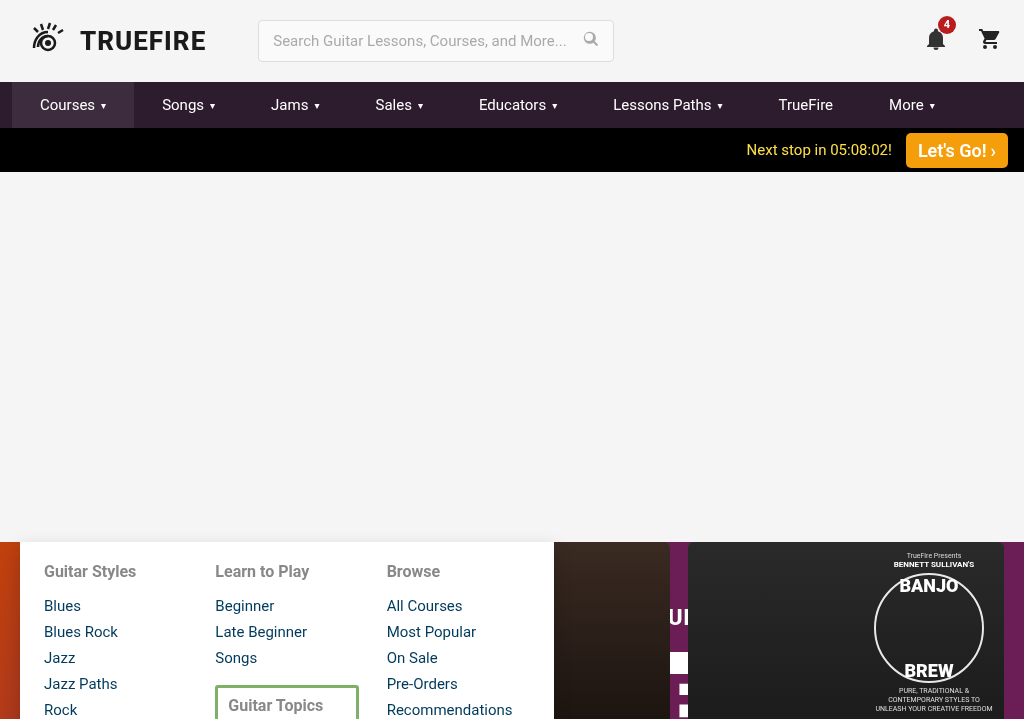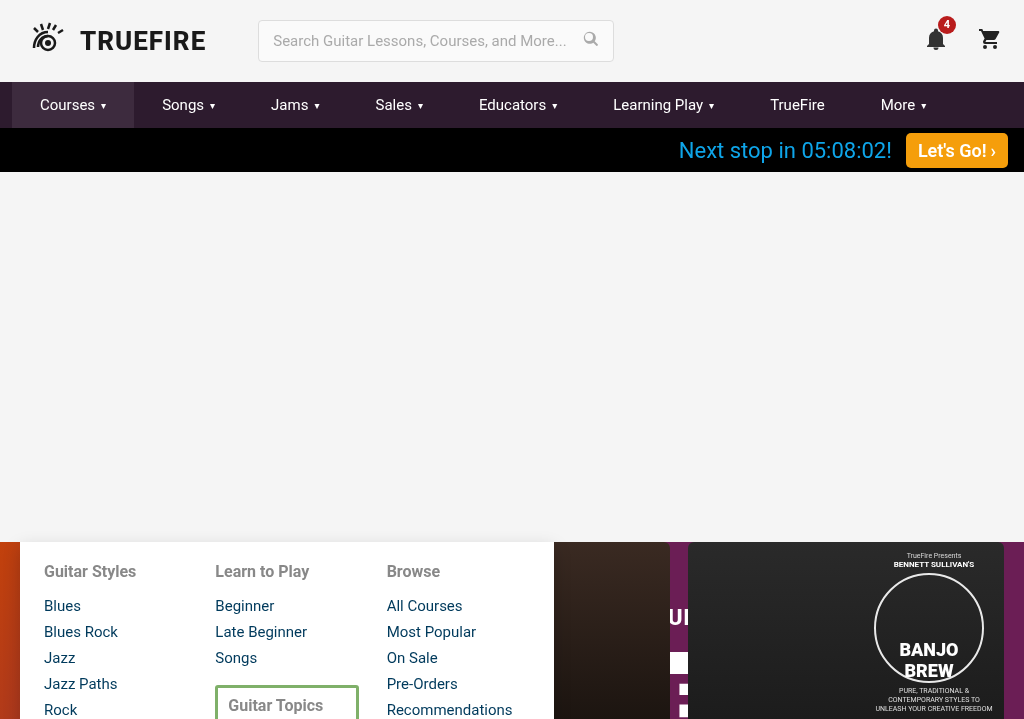--- a/index.html
+++ b/index.html
@@ -13,39 +13,39 @@
 .search-icon { font-size:16px; color:#aaa; }
 .icons-right { margin-left:auto; display:flex; align-items:center; gap:32px; }
 .bell { position:relative; color:#333; font-size:20px; }
 .badge { position:absolute; top:-12px; right:-10px; background:#b91c1c; color:#fff; font-size:11px; font-weight:700; width:18px; height:18px; border-radius:50%; display:flex; align-items:center; justify-content:center; }
 .cart { color:#222; font-size:20px; }
 .main-nav { background:#2d1b2e; height:46px; display:flex; align-items:center; padding:0 12px; }
 .nav-item { color:#fff; font-size:15px; padding:0 28px; height:46px; display:flex; align-items:center; gap:6px; cursor:pointer; }
 .nav-item.active { background:#3d2b3e; }
 .chev { font-size:10px; }
 .promo-bar { background:#000; height:44px; display:flex; align-items:center; justify-content:flex-end; padding:0 16px; }
-.countdown { color:#0ea5e9; font-size:22px; margin-right:14px; }
+.countdown { color:#fde047; font-size:15px; margin-right:14px; }
 .lets-go { background:#f59e0b; color:#fff; font-size:18px; font-weight:600; padding:7px 12px; border-radius:5px; display:inline-flex; align-items:center; gap:4px; border:none; cursor:pointer; }
 .content { position:relative; }
 .hero { position:absolute; top:0; left:0; right:0; height:360px; background:linear-gradient(110deg,#c2410c 0%,#6b1e55 30%,#6b1e55 100%); overflow:hidden; }
 .hero-logo { position:absolute; top:55px; left:590px; display:flex; align-items:center; gap:8px; color:#fff; font-weight:800; font-size:22px; letter-spacing:1px; }
 .hero-logo svg { width:40px; height:40px; }
 .hero-name { position:absolute; top:110px; left:570px; background:#fff; color:#6b1e55; font-weight:900; font-size:74px; padding:6px 20px; letter-spacing:1px; }
 .mega-menu { position:absolute; top:0; left:20px; width:534px; background:#fff; border-radius:0 0 6px 6px; box-shadow:0 6px 18px rgba(0,0,0,.18); padding:20px 24px 24px; display:flex; gap:28px; z-index:10; }
 .menu-col { flex:1; }
 .menu-heading { font-size:16px; font-weight:700; color:#888; margin-bottom:12px; margin-top:0; }
 .menu-item { display:block; font-size:15px; color:#003a5c; padding:4px 0; cursor:pointer; }
 .highlight-box { border:3px solid #7fb069; border-radius:3px; padding:8px 10px; margin-top:14px; }
 .card-row { display:flex; gap:18px; padding:0 20px; margin-top:370px; }
 .card { flex:1; height:200px; border-radius:6px; overflow:hidden; background:#222; position:relative; color:#fff; }
 .card.c1 { background:linear-gradient(180deg,#0f1f0f,#0a0a0a); }
 .card.c2 { background:linear-gradient(180deg,#3a2a22,#18120e); }
 .card.c3 { background:linear-gradient(180deg,#2a2a2a,#1a1a1a); }
 .card3-top { position:absolute; top:10px; right:10px; text-align:center; }
-.card3-title { font-weight:900; font-size:18px; border:2px solid rgba(255,255,255,.9); border-radius:50%; width:110px; height:110px; display:flex; flex-direction:column; align-items:center; justify-content:flex-end; }
+.card3-title { font-weight:900; font-size:18px; border:2px solid rgba(255,255,255,.9); border-radius:50%; width:110px; height:110px; display:flex; flex-direction:column; align-items:center; justify-content:space-between; }
 .card3-sub { font-size:7px; margin-top:4px; opacity:.85; line-height:1.3; text-align:center; max-width:120px; }
 .card2-mid { position:absolute; bottom:20px; left:14px; font-size:13px; }
 .card2-origin { font-size:26px; font-family:serif; font-style:italic; }
 .card2-small { font-size:9px; opacity:.8; margin-top:4px; }
 </style>
 </head>
 <body>
 
 <div class="top-bar">
   <div class="logo">
@@ -97,21 +97,21 @@
     </div>
     <div class="nav-item">
       <span>Sales</span>
       <span class="chev">▾</span>
     </div>
     <div class="nav-item">
       <span>Educators</span>
       <span class="chev">▾</span>
     </div>
     <div class="nav-item">
-      <span>Learning Play</span>
+      <span>Lessons Paths</span>
       <span class="chev">▾</span>
     </div>
     <div class="nav-item">
       <span>TrueFire</span>
     </div>
     <div class="nav-item">
       <span>More</span>
       <span class="chev">▾</span>
     </div>
   </div>

